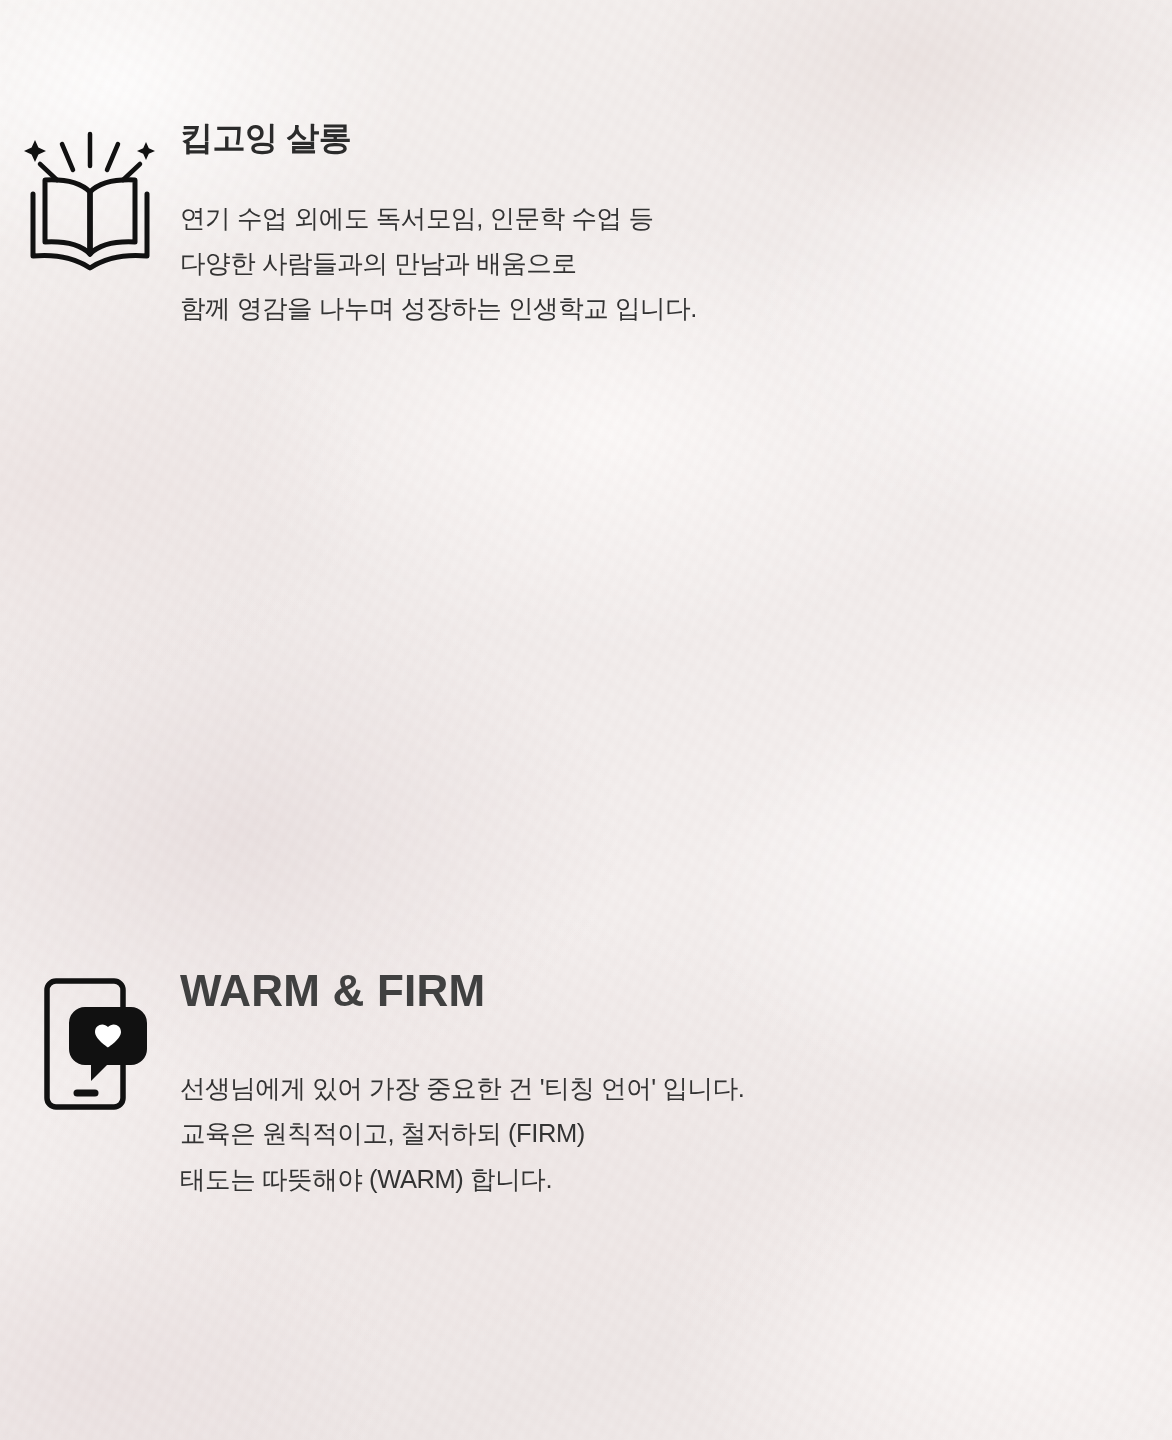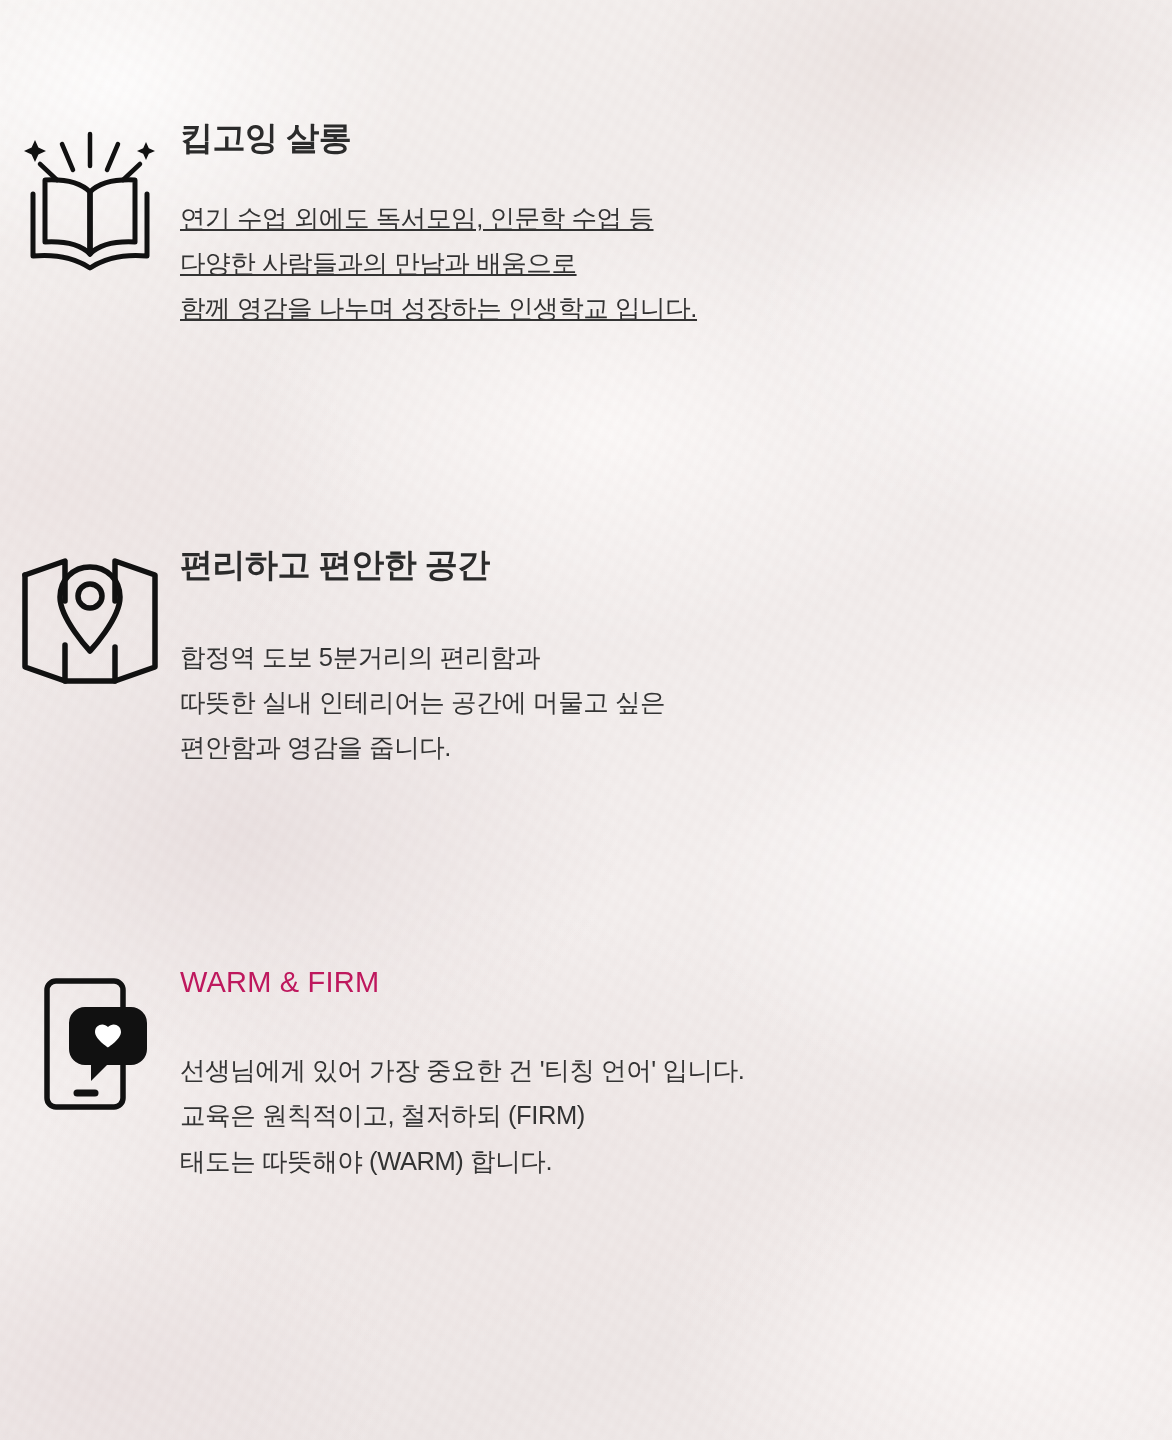--- a/index.html
+++ b/index.html
@@ -82,37 +82,37 @@
   .feature-title {
     font-size: 33px;
     font-weight: 700;
     color: #2b2b2b;
     letter-spacing: -0.5px;
     line-height: 1.2;
     margin: 0 0 14px 0;
     white-space: pre;
   }
   .feature-title.latin {
-    font-weight: 400;
-    font-size: 29px;
+    font-weight: 700;
+    font-size: 44px;
     letter-spacing: 0.2px;
-    color: #be185d;
+    color: #404040;
   }
 
   .feature-desc {
     font-size: 25.5px;
     font-weight: 400;
     color: #333333;
     line-height: 1.78;
     letter-spacing: -0.4px;
     margin: 0;
     white-space: pre-line;
   }
 
-  .block-1 .feature-desc { margin-top: 38px; text-decoration: underline; }
+  .block-1 .feature-desc { margin-top: 38px; }
   .block-2 .feature-desc { margin-top: 50px; }
   .block-3 .feature-desc { margin-top: 48px; }
 </style>
 </head>
 <body>
 
 <div class="bg-layer"></div>
 <div class="bg-noise"></div>
 
 <div class="content">
@@ -142,42 +142,20 @@
       </svg>
     </div>
     <div class="text-col">
       <h2 class="feature-title">킵고잉 살롱</h2>
       <p class="feature-desc">연기 수업 외에도 독서모임, 인문학 수업 등
 다양한 사람들과의 만남과 배움으로
 함께 영감을 나누며 성장하는 인생학교 입니다.</p>
     </div>
   </section>
 
-  <section class="block block-2">
-    <div class="icon-col">
-      <svg width="150" height="150" viewBox="0 0 150 150" fill="none" xmlns="http://www.w3.org/2000/svg">
-        <g stroke="#111111" stroke-width="5.5" stroke-linejoin="round" stroke-linecap="round" fill="none">
-
-          <path d="M10 26 L50 12 L50 52"></path>
-          <path d="M10 26 L10 118 L50 132 L50 96"></path>
-          <path d="M100 52 L100 12 L140 26 L140 118 L100 132 L50 132"></path>
-          <path d="M100 132 L100 98"></path>
-
-          <path d="M75 18 C58 18 45 31 45 48 C45 70 75 102 75 102 C75 102 105 70 105 48 C105 31 92 18 75 18 Z"></path>
-          <circle cx="75" cy="47" r="12"></circle>
-        </g>
-      </svg>
-    </div>
-    <div class="text-col">
-      <h2 class="feature-title">편리하고 편안한 공간</h2>
-      <p class="feature-desc">합정역 도보 5분거리의 편리함과
-따뜻한 실내 인테리어는 공간에 머물고 싶은
-편안함과 영감을 줍니다.</p>
-    </div>
-  </section>
 
   <section class="block block-3">
     <div class="icon-col">
       <svg width="150" height="150" viewBox="0 0 150 150" fill="none" xmlns="http://www.w3.org/2000/svg">
         <g stroke="#111111" stroke-width="5.5" stroke-linejoin="round" stroke-linecap="round" fill="none">
           <rect x="32" y="12" width="76" height="126" rx="9"></rect>
           <line x1="62" y1="124" x2="80" y2="124" stroke-width="7"></line>
         </g>
 
         <g>

